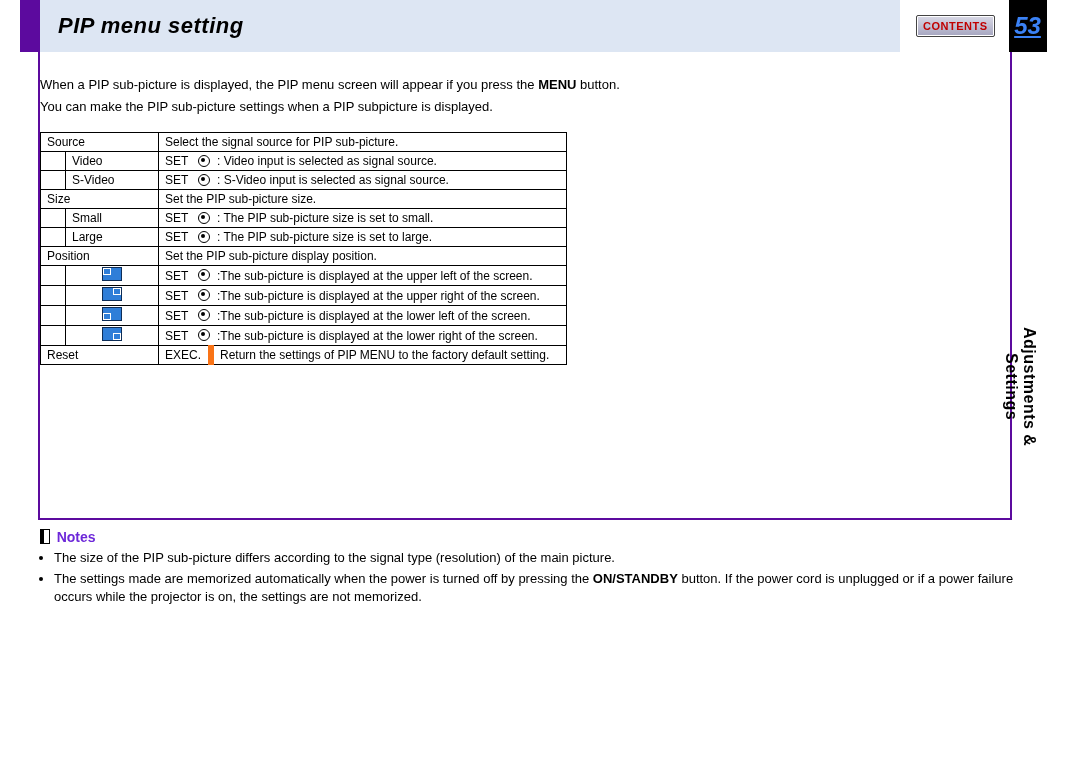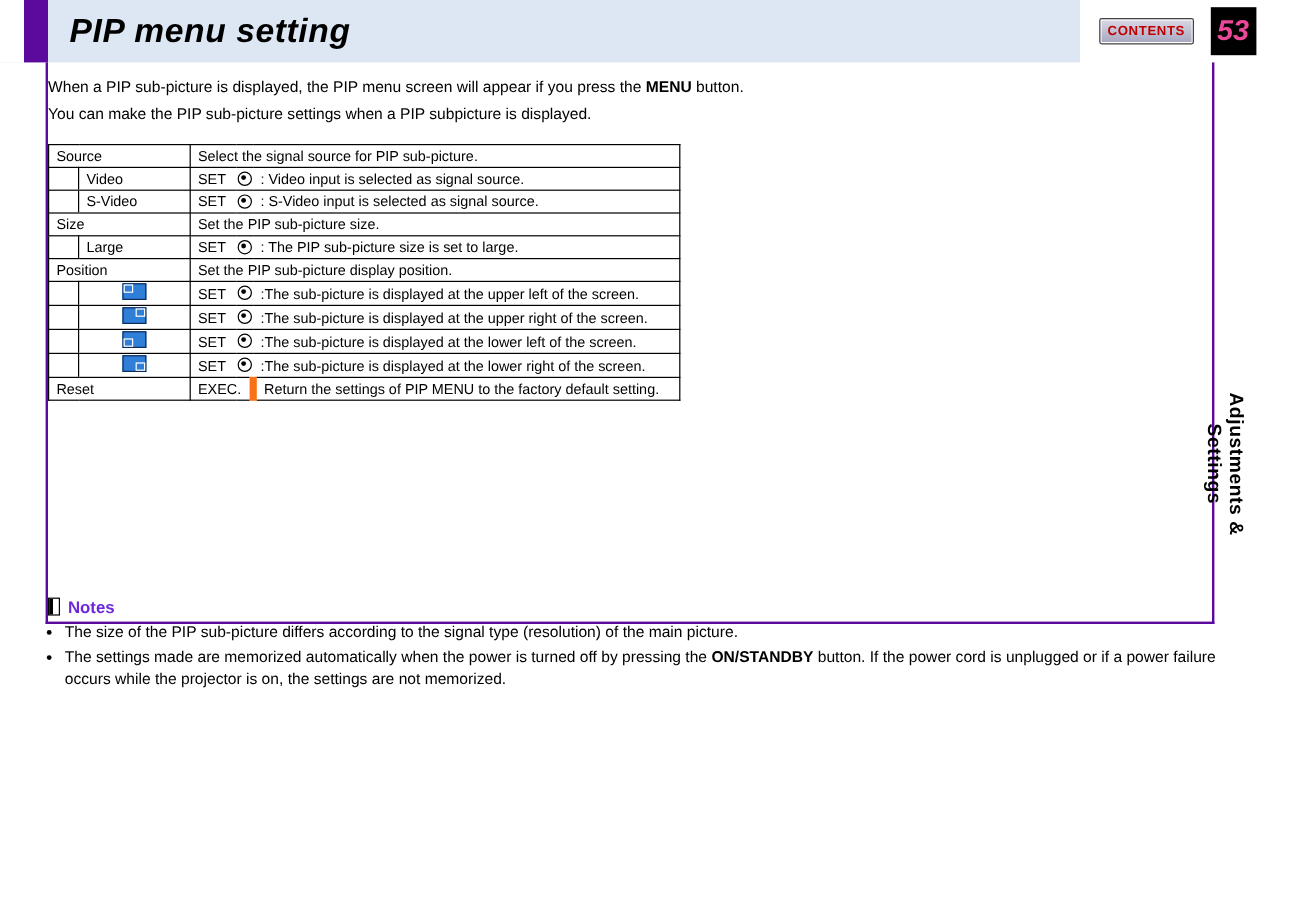--- a/index.html
+++ b/index.html
@@ -29,21 +29,21 @@
     width: 20px;
     height: 100%;
     background: #fff;
   }
   .purple-stripe {
     width: 20px;
     height: 100%;
     background: #5c0a9e;
   }
   .title {
-    font-size: 28px;
+    font-size: 22px;
     font-weight: 700;
     font-style: italic;
     margin-left: 18px;
     letter-spacing: 0.5px;
   }
   .header-spacer {
     flex: 1;
   }
   .contents-btn {
     background: linear-gradient(#d9d9e6, #a6a6c0);
@@ -53,34 +53,35 @@
     font-size: 11px;
     padding: 4px 6px;
     border-radius: 2px;
     margin-right: 6px;
     letter-spacing: 0.5px;
     box-shadow: inset 0 0 0 1px #fff;
     cursor: pointer;
   }
   .page-number-box {
     width: 38px;
-    height: 40px;
+    height: 52px;
     background: #000;
-    color: #ec4899;
+    color: #3b82f6;
     font-size: 24px;
     font-style: italic;
     font-weight: 700;
     display: flex;
     align-items: center;
     justify-content: center;
     margin-left: 8px;
+    text-decoration: underline;
   }
   .content-area {
     position: relative;
-    padding: 8px 40px 0 40px;
+    padding: 20px 40px 0 40px;
     width: 1000px;
   }
   .intro p {
     margin: 4px 0;
     line-height: 1.4;
   }
   .tbl {
     border-collapse: collapse;
     margin-top: 16px;
     font-size: 12px;
@@ -261,20 +262,27 @@
         <td class="icon-cell"><span class="circle-icon"></span></td>
         <td class="desc-cell">: S-Video input is selected as signal source.</td>
       </tr>
 
       <tr>
         <td class="label-cell" colspan="2">Size</td>
         <td class="desc-cell wide-desc" colspan="3">Set the PIP sub-picture size.</td>
       </tr>
       <tr>
         <td class="indent-cell"></td>
+        <td class="label-cell-short">Small</td>
+        <td class="set-cell">SET</td>
+        <td class="icon-cell"><span class="circle-icon"></span></td>
+        <td class="desc-cell">: The PIP sub-picture size is set to small.</td>
+      </tr>
+      <tr>
+        <td class="indent-cell"></td>
         <td class="label-cell-short">Large</td>
         <td class="set-cell">SET</td>
         <td class="icon-cell"><span class="circle-icon"></span></td>
         <td class="desc-cell">: The PIP sub-picture size is set to large.</td>
       </tr>
 
       <tr>
         <td class="label-cell" colspan="2">Position</td>
         <td class="desc-cell wide-desc" colspan="3">Set the PIP sub-picture display position.</td>
       </tr>

